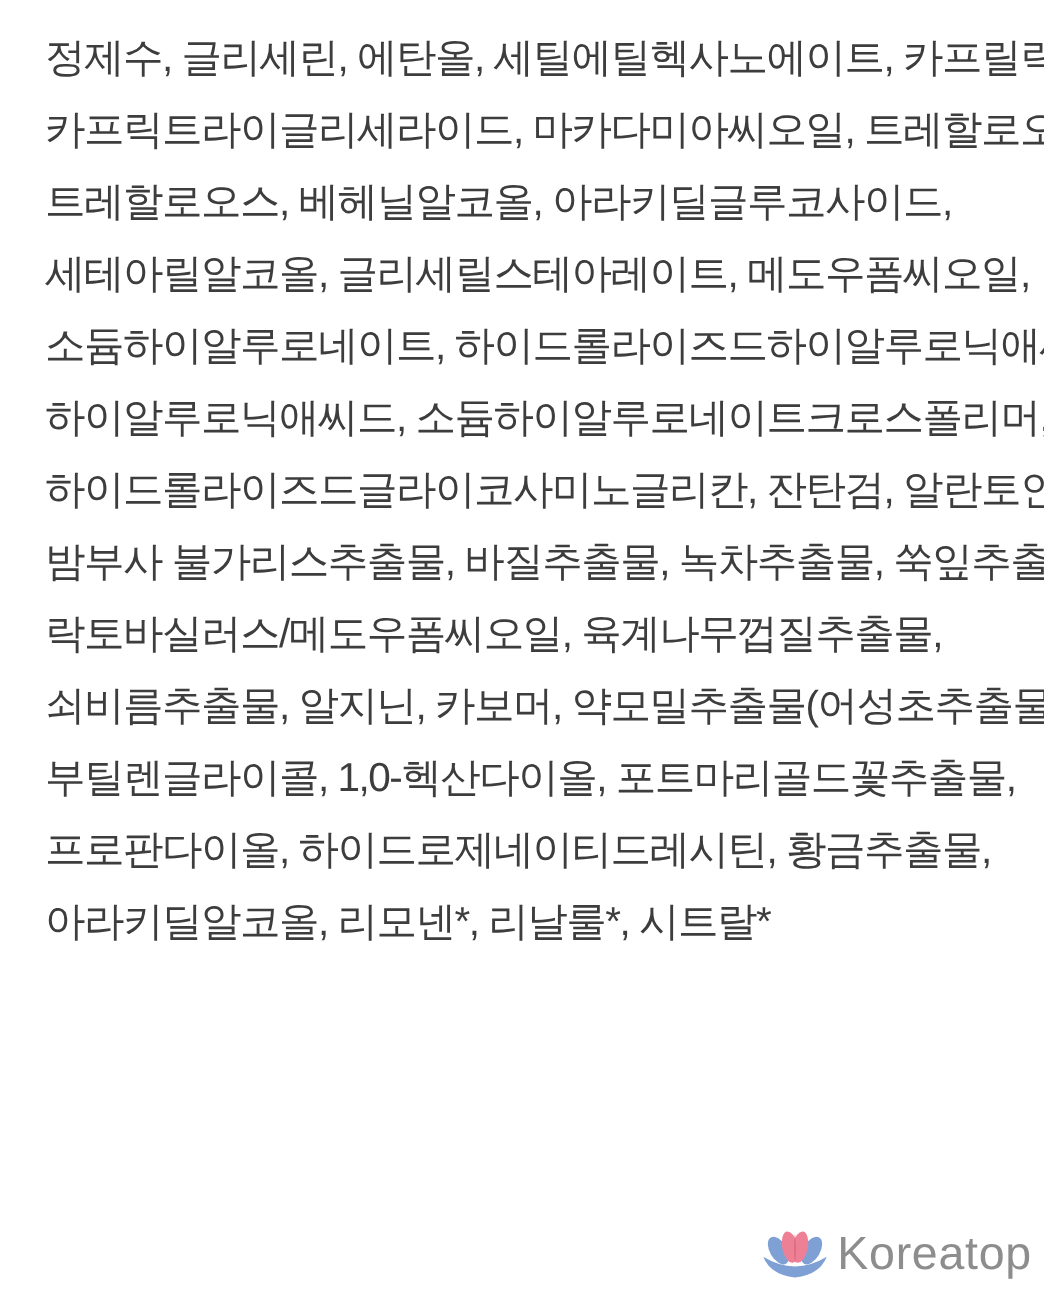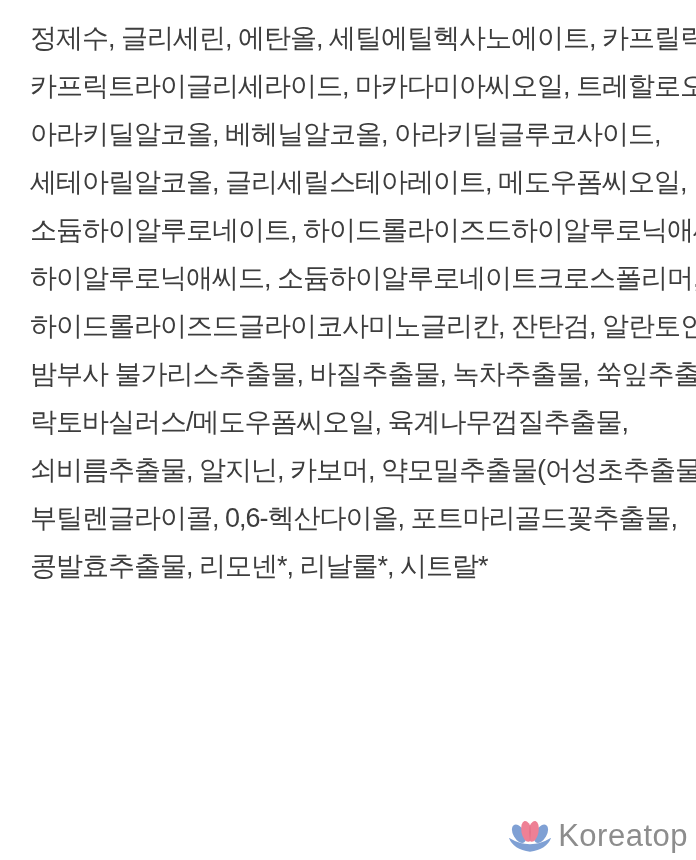--- a/index.html
+++ b/index.html
@@ -49,30 +49,31 @@
     letter-spacing: 0.5px;
     line-height: 36px;
   }
 </style>
 </head>
 <body>
 
 <div class="ingredient-list">
   <div class="ingredient-line">정제수, 글리세린, 에탄올, 세틸에틸헥사노에이트, 카프릴릭/</div>
   <div class="ingredient-line">카프릭트라이글리세라이드, 마카다미아씨오일, 트레할로오스,</div>
-  <div class="ingredient-line">아라키딜알코올, 베헤닐알코올, 아라키딜글루코사이드,</div>
+  <div class="ingredient-line">트레할로오스, 베헤닐알코올, 아라키딜글루코사이드,</div>
   <div class="ingredient-line">세테아릴알코올, 글리세릴스테아레이트, 메도우폼씨오일,</div>
   <div class="ingredient-line">소듐하이알루로네이트, 하이드롤라이즈드하이알루로닉애씨드,</div>
   <div class="ingredient-line">하이알루로닉애씨드, 소듐하이알루로네이트크로스폴리머,</div>
   <div class="ingredient-line">하이드롤라이즈드글라이코사미노글리칸, 잔탄검, 알란토인,</div>
   <div class="ingredient-line">밤부사 불가리스추출물, 바질추출물, 녹차추출물, 쑥잎추출물,</div>
   <div class="ingredient-line">락토바실러스/메도우폼씨오일, 육계나무껍질추출물,</div>
   <div class="ingredient-line">쇠비름추출물, 알지닌, 카보머, 약모밀추출물(어성초추출물),</div>
-  <div class="ingredient-line">부틸렌글라이콜, 0,6-헥산다이올, 포트마리골드꽃추출물,</div>
-  <div class="ingredient-line">콩발효추출물, 리모넨*, 리날룰*, 시트랄*</div>
+  <div class="ingredient-line">부틸렌글라이콜, 1,0-헥산다이올, 포트마리골드꽃추출물,</div>
+  <div class="ingredient-line">프로판다이올, 하이드로제네이티드레시틴, 황금추출물,</div>
+  <div class="ingredient-line">아라키딜알코올, 리모넨*, 리날룰*, 시트랄*</div>
 </div>
 
 <div class="watermark">
   <svg class="lotus-icon" viewBox="0 0 50 38" xmlns="http://www.w3.org/2000/svg" aria-hidden="true">
     <g fill="#7fa0d4">
       <ellipse cx="13" cy="16.5" rx="6.2" ry="11" transform="rotate(-30 13 16.5)"></ellipse>
       <ellipse cx="37" cy="16.5" rx="6.2" ry="11" transform="rotate(30 37 16.5)"></ellipse>
       <path d="M2,21 Q25,35 48,21 Q43,34 25,36 Q7,34 2,21 Z"></path>
     </g>
     <g fill="#ee8095">

